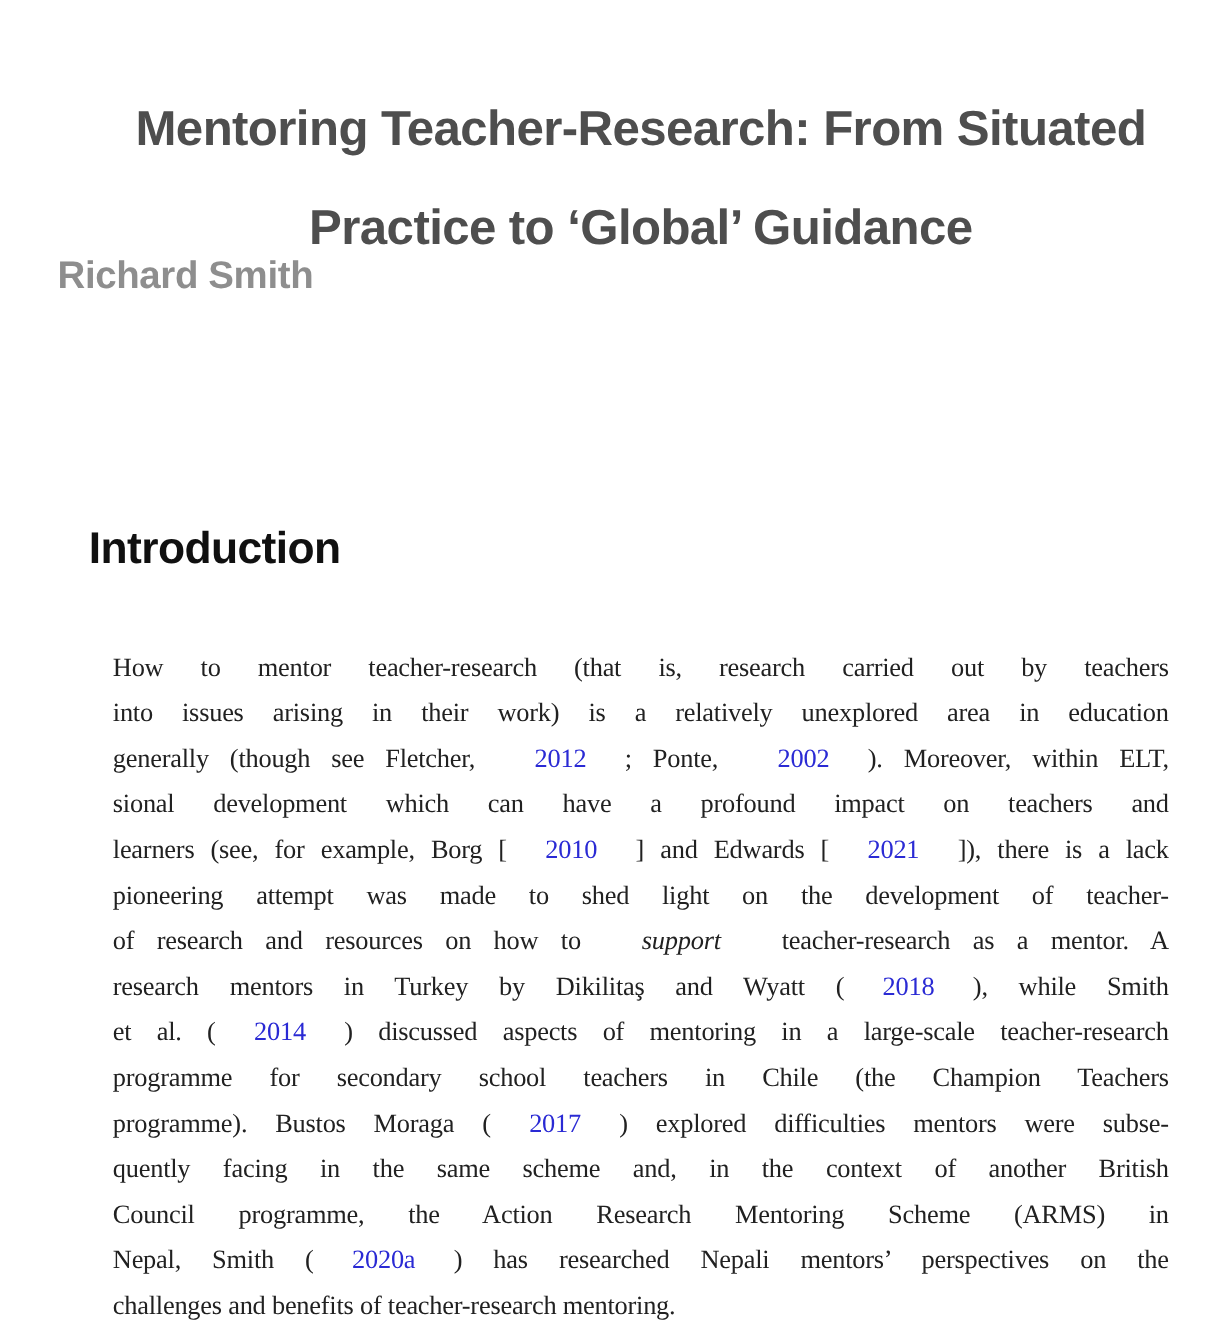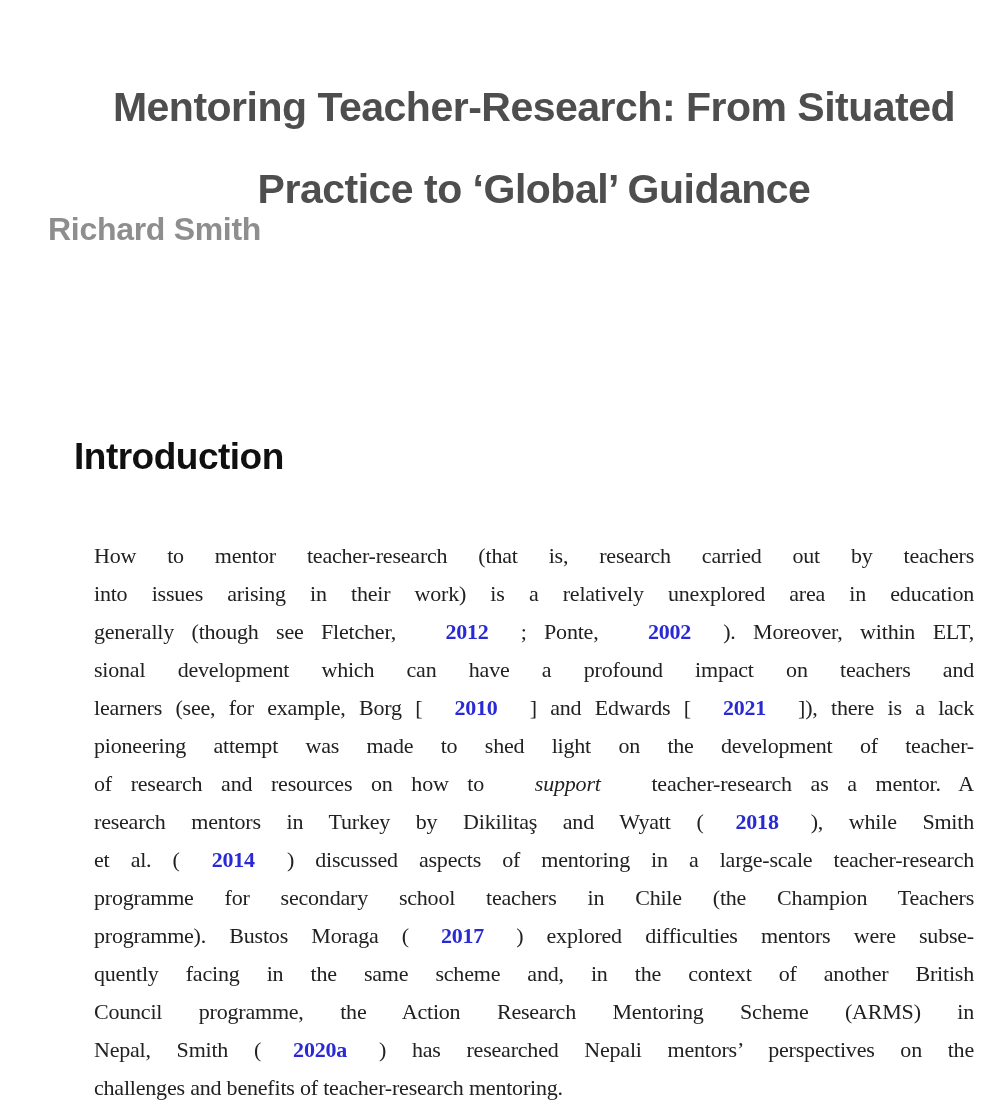--- a/index.html
+++ b/index.html
@@ -64,21 +64,20 @@
     text-align-last: justify;
     height: 38px;
     overflow: visible;
   }
   .paragraph .line.last {
     text-align-last: left;
   }
   .cite {
     color: var(--link-color, #2a2ad4);
     cursor: pointer;
-    font-weight: bold;
   }
   .it { font-style: italic; }
 </style>
 </head>
 <body>
 
 <div class="page">
   <h1 class="title">
     <span class="tline">Mentoring Teacher-Research: From Situated</span>
     <span class="tline">Practice to ‘Global’ Guidance</span>

